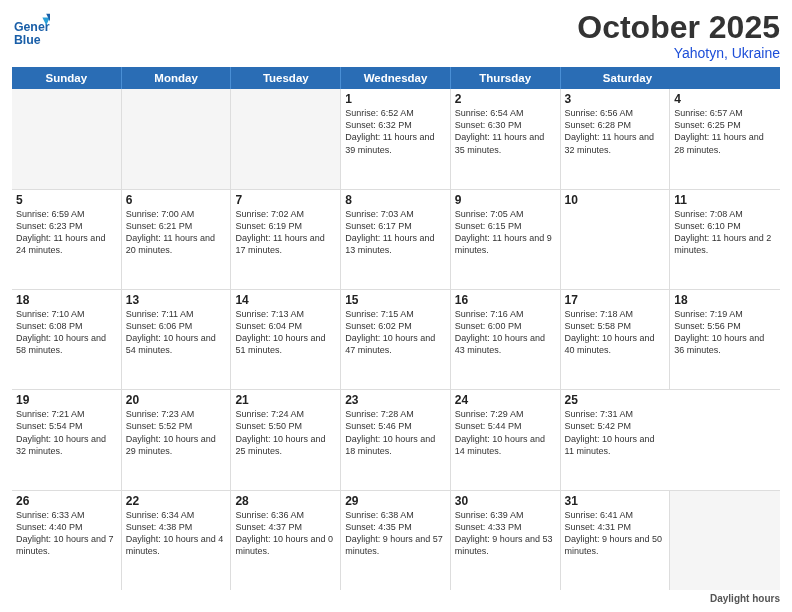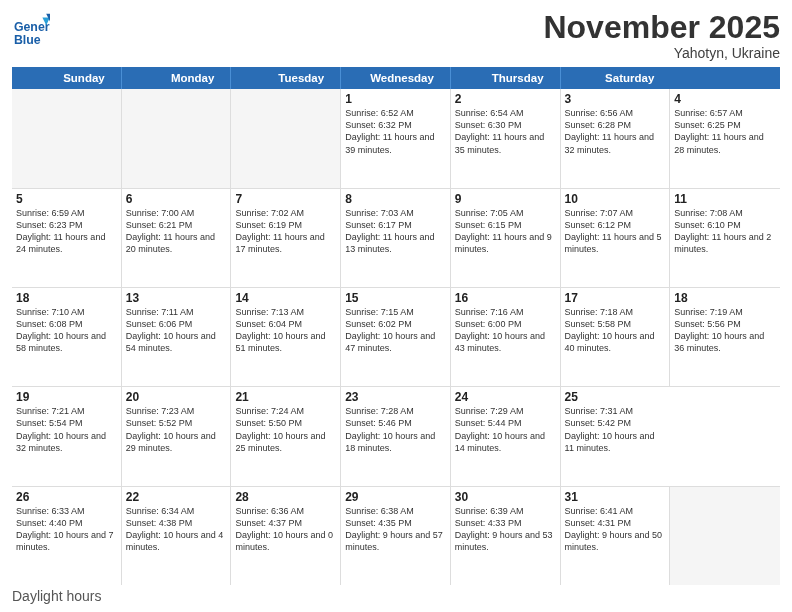--- a/index.html
+++ b/index.html
@@ -40,38 +40,38 @@
       text-align: right;
     }
     .month-title {
       font-size: 32px;
       font-weight: bold;
       color: #333;
       line-height: 1.1;
     }
     .subtitle {
       font-size: 14px;
-      color: #404040;
+      color: #1d4ed8;
     }
     .calendar {
       flex: 1;
       display: flex;
       flex-direction: column;
     }
     .cal-header {
       display: grid;
       grid-template-columns: repeat(7, 1fr);
       background: #2a6db5;
     }
     .cal-header-cell {
       color: #fff;
       font-size: 11.5px;
       font-weight: bold;
       padding: 5px 16px;
-      text-align: right;
+      text-align: center;
       border-right: 1px solid #4a8fd5;
     }
     .cal-header-cell:last-child { border-right: none; margin-left: 24px; }
     .cal-body {
       flex: 1;
       display: flex;
       flex-direction: column;
     }
     .cal-row {
       display: grid;
@@ -97,41 +97,42 @@
       color: #222;
       margin-bottom: 1px;
       display: block;
     }
     .day-info {
       font-size: 9px;
       color: #333;
       line-height: 1.35;
     }
     .footer-note {
-      font-size: 14px;
+      font-size: 10px;
       color: #555;
-      text-align: left;
+      text-align: right;
       padding: 3px 0 0 0;
+      font-weight: bold;
     }
   </style>
 </head>
 <body>
 
 <div class="container">
   <div class="header">
     <div class="logo">
       <svg class="logo-icon" viewBox="0 0 40 40">
         <text x="2" y="22" font-size="13" font-weight="bold" fill="#1a5fa8">General</text>
         <text x="2" y="36" font-size="13" font-weight="bold" fill="#1a5fa8">Blue</text>
         <polygon points="32,8 40,8 36,16" fill="#2a9fd8"></polygon>
         <polygon points="36,4 40,4 40,12" fill="#1a5fa8"></polygon>
       </svg>
     </div>
     <div class="title-block">
-      <div class="month-title">November 2025</div>
+      <div class="month-title">October 2025</div>
       <div class="subtitle">Yahotyn, Ukraine</div>
     </div>
   </div>
 
   <div class="calendar">
     <div class="cal-header">
     <div class="cal-header-cell">Sunday</div>
         <div class="cal-header-cell">Monday</div>
         <div class="cal-header-cell">Tuesday</div>
         <div class="cal-header-cell">Wednesday</div>
@@ -176,21 +177,20 @@
           <div class="cal-cell">
             <span class="day-num">8</span>
             <div class="day-info">Sunrise: 7:03 AM<br>Sunset: 6:17 PM<br>Daylight: 11 hours and 13 minutes.</div>
           </div>
           <div class="cal-cell">
             <span class="day-num">9</span>
             <div class="day-info">Sunrise: 7:05 AM<br>Sunset: 6:15 PM<br>Daylight: 11 hours and 9 minutes.</div>
           </div>
           <div class="cal-cell">
             <span class="day-num">10</span>
-            <div class="day-info">Sunrise: 7:07 AM<br>Sunset: 6:12 PM<br>Daylight: 11 hours and 5 minutes.</div>
           </div>
           <div class="cal-cell">
             <span class="day-num">11</span>
             <div class="day-info">Sunrise: 7:08 AM<br>Sunset: 6:10 PM<br>Daylight: 11 hours and 2 minutes.</div>
           </div>
         </div>
         <div class="cal-row">
           <div class="cal-cell">
             <span class="day-num">18</span>
             <div class="day-info">Sunrise: 7:10 AM<br>Sunset: 6:08 PM<br>Daylight: 10 hours and 58 minutes.</div>

